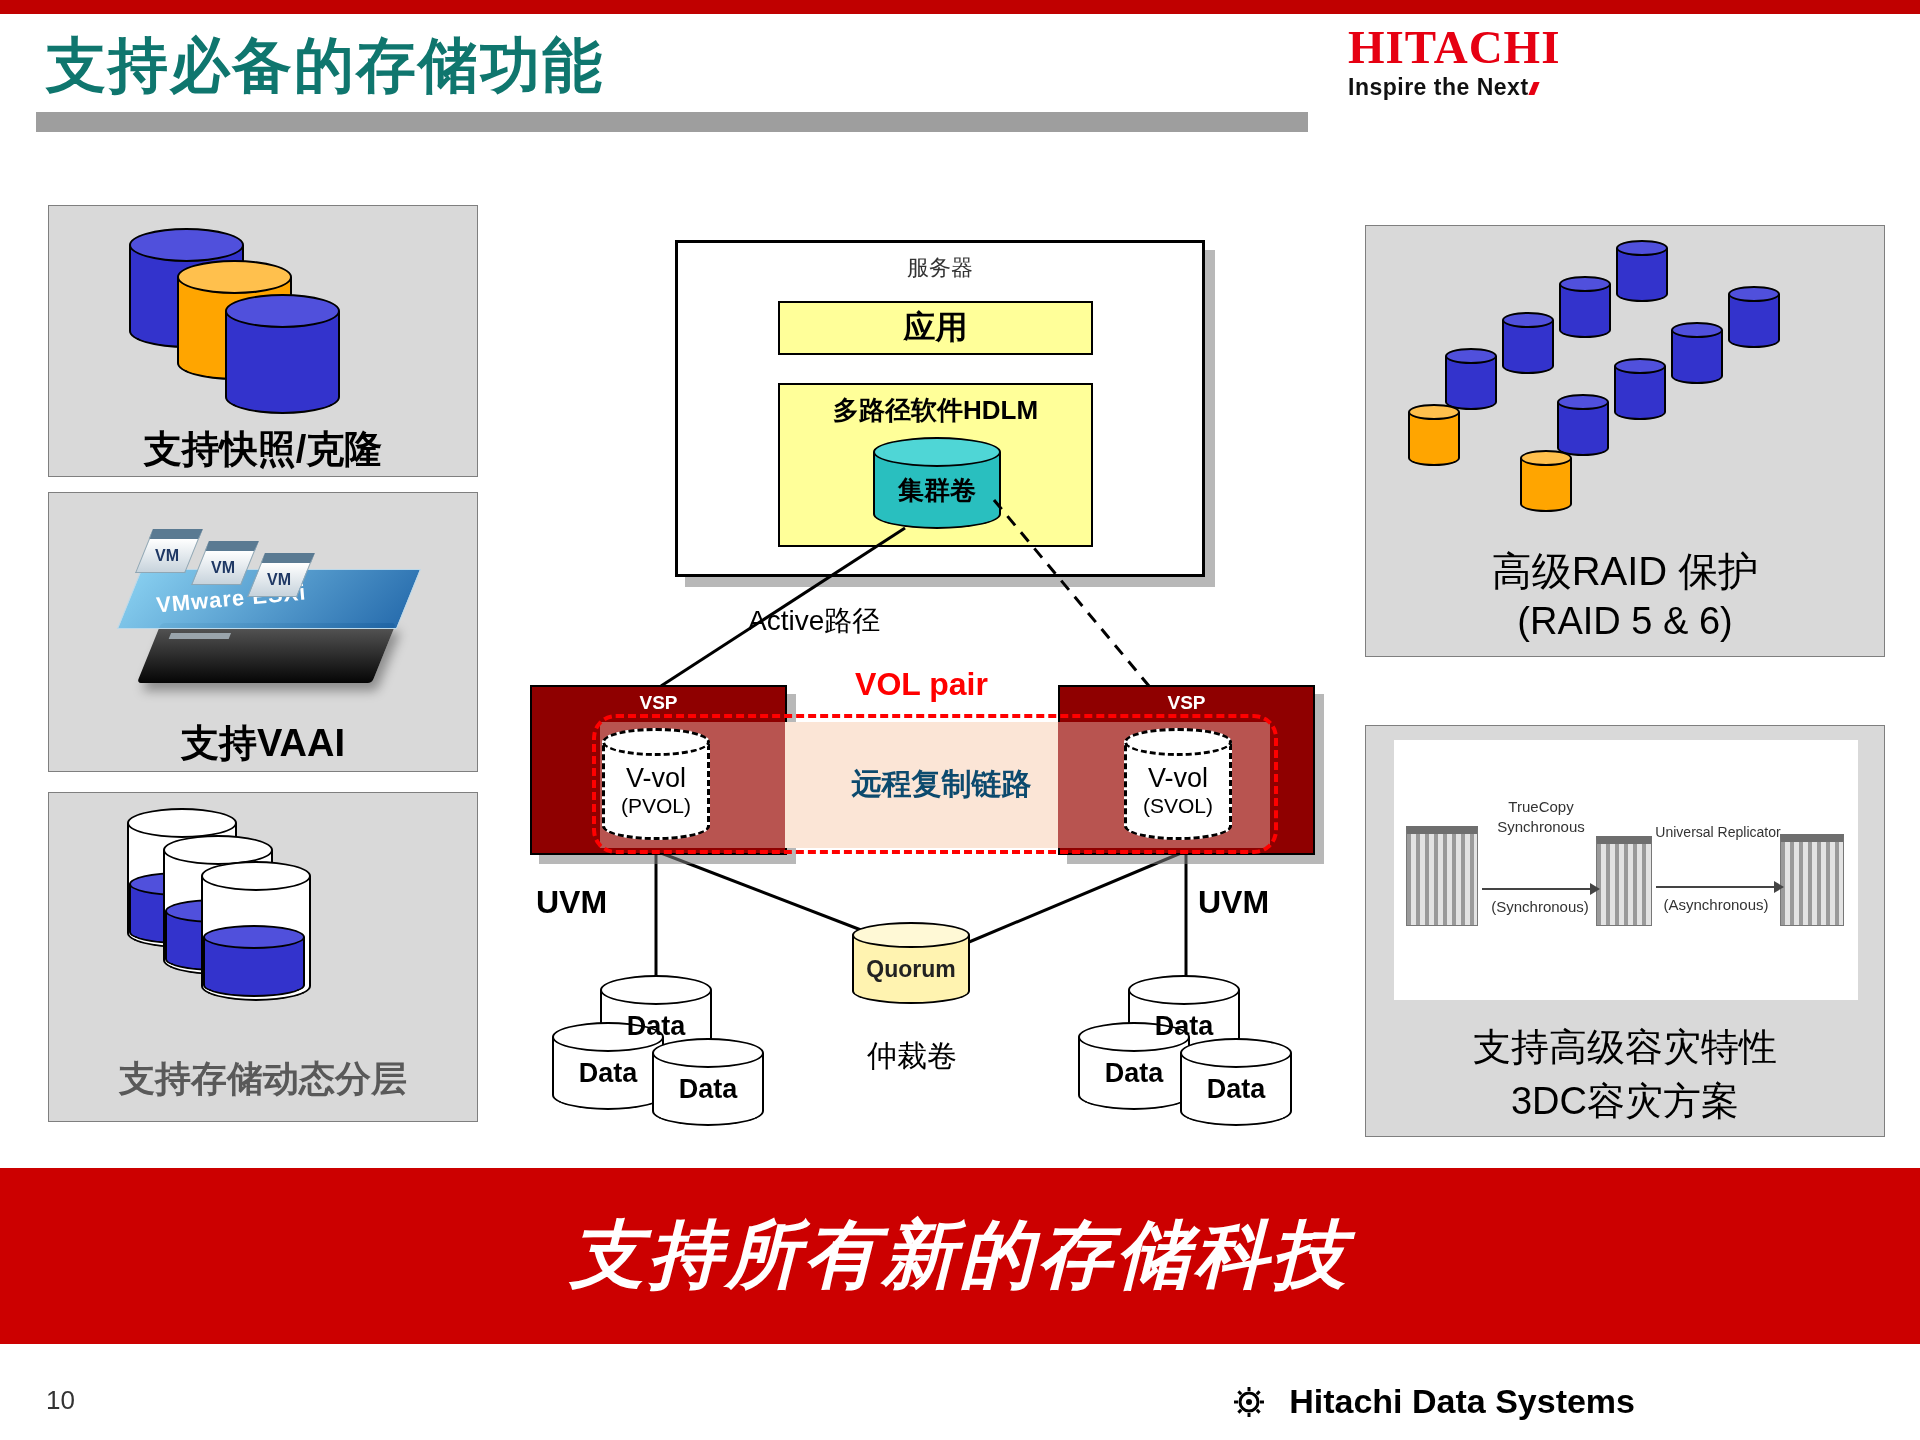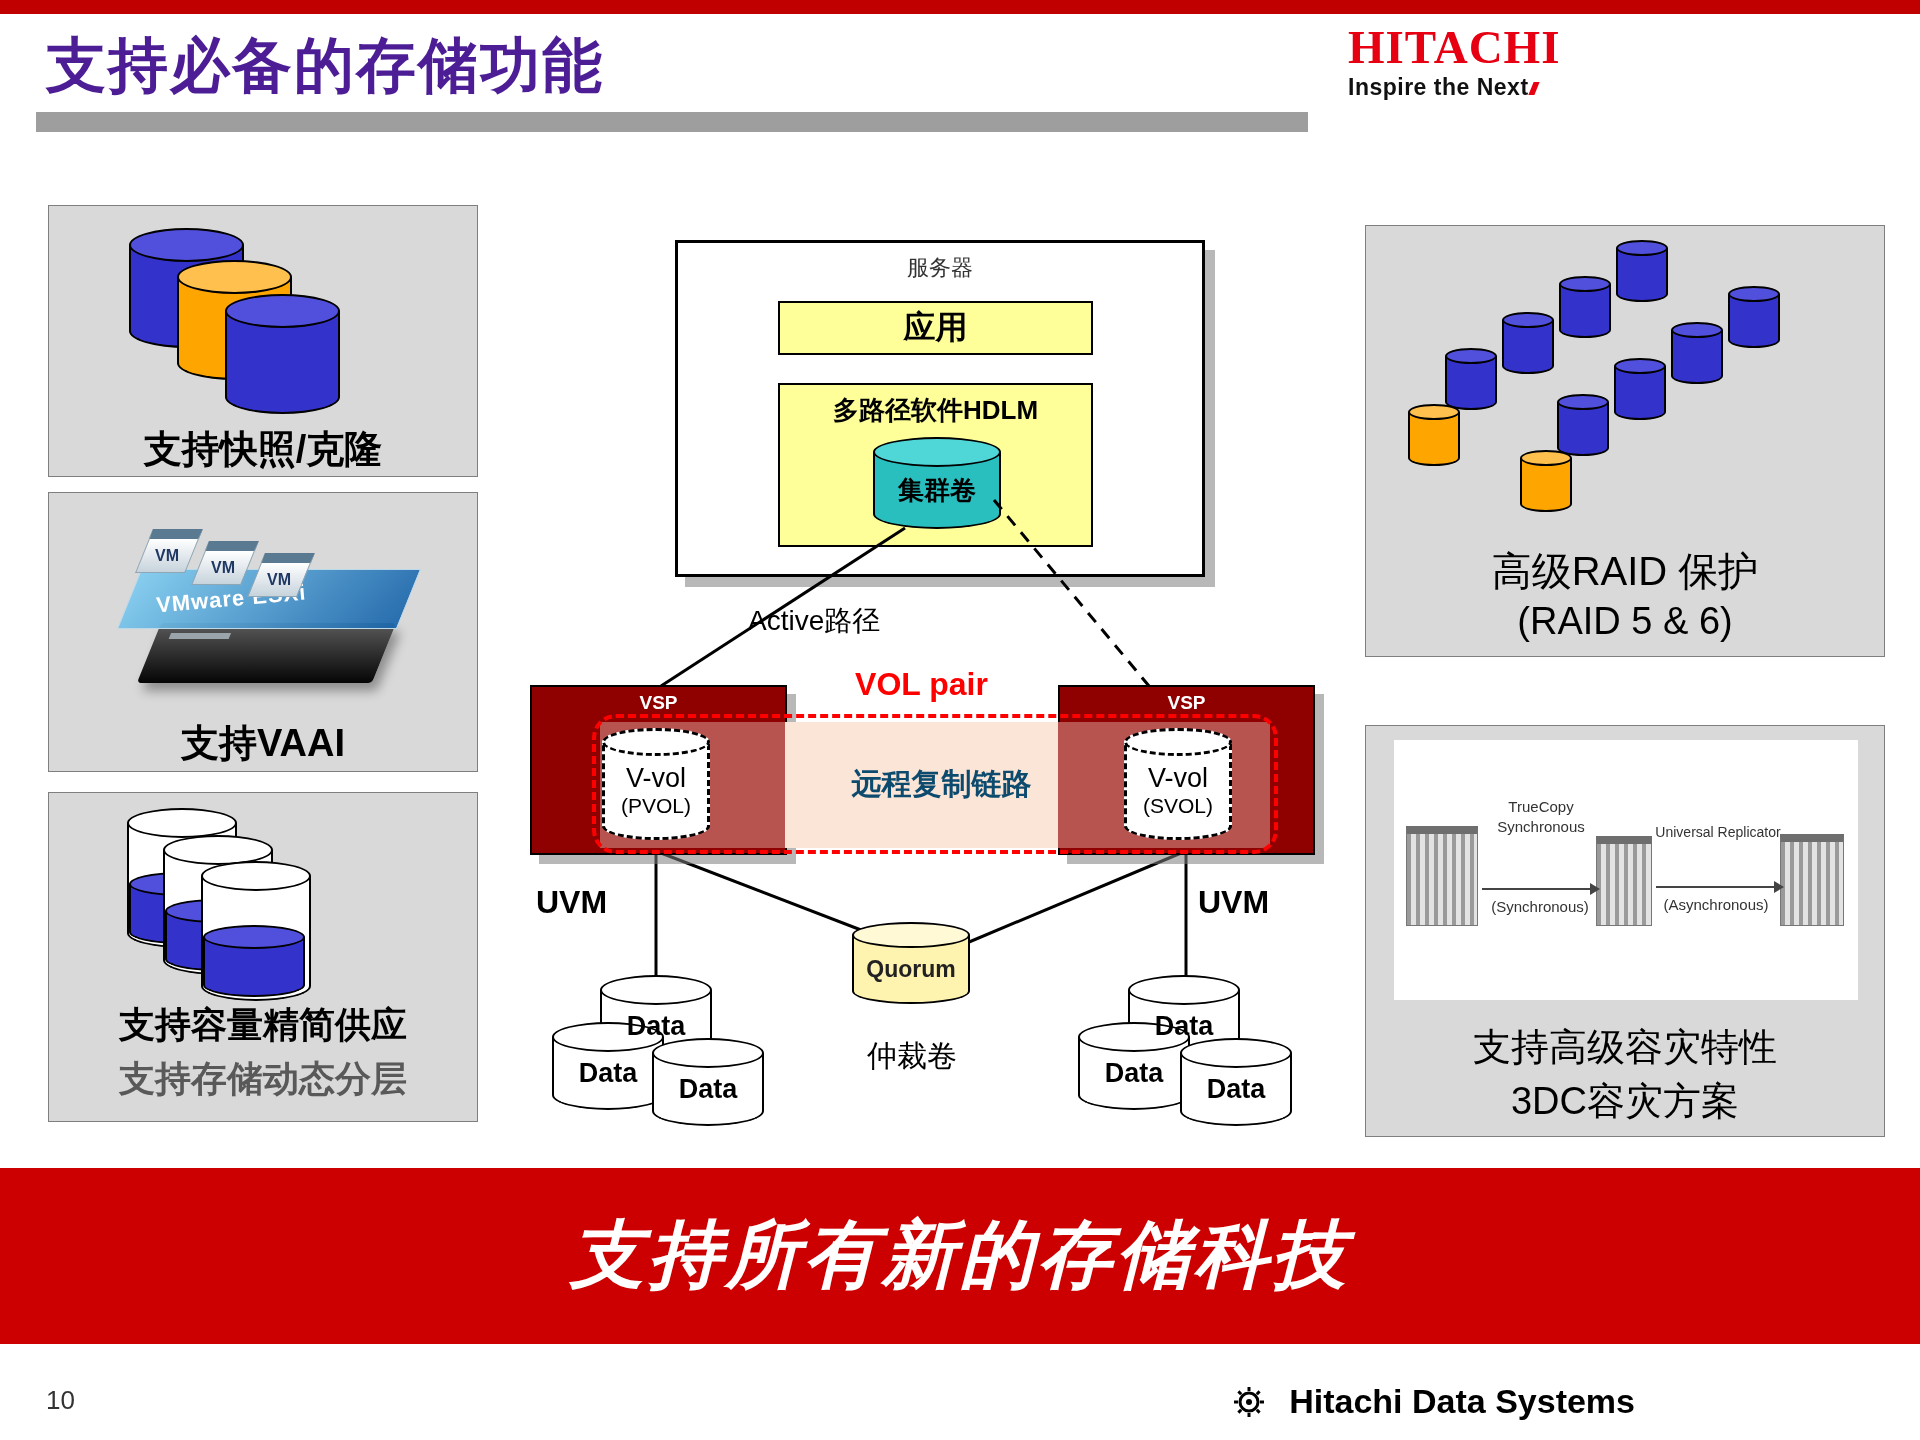--- a/index.html
+++ b/index.html
@@ -2,21 +2,21 @@
 <html><head>
 <meta charset="utf-8">
 <style>
   * { margin:0; padding:0; box-sizing:border-box; }
   html,body { width:1920px; height:1440px; }
   body { font-family:"Liberation Sans","DejaVu Sans",sans-serif; background:#fff; position:relative; overflow:hidden; }
   .slide { position:absolute; left:0; top:0; width:1920px; height:1440px; background:#fff; }
 
   
   .top-bar { position:absolute; left:0; top:0; width:1920px; height:14px; background:#C00000; }
-  .page-title { position:absolute; left:46px; top:26px; font-size:60px; font-weight:bold; color:#4c1d95; letter-spacing:2px; white-space:nowrap; }
+  .page-title { position:absolute; left:46px; top:26px; font-size:60px; font-weight:bold; color:#0f766e; letter-spacing:2px; white-space:nowrap; }
   .title-rule { position:absolute; left:36px; top:112px; width:1272px; height:20px; background:#9E9E9E; }
   .hitachi-logo { position:absolute; left:1348px; top:24px; }
   .logo-brand { font-family:"Liberation Serif","DejaVu Serif",serif; font-size:47px; font-weight:bold; color:#E60012; letter-spacing:1px; line-height:1.0; }
   .logo-tagline { font-size:23px; font-weight:bold; color:#111; margin-top:3px; letter-spacing:0.5px; }
   .logo-tagline::after { content:""; display:inline-block; width:6px; height:13px; background:#E60012; transform:skewX(-22deg); margin-left:2px; }
 
   
   .panel { position:absolute; background:#D9D9D9; border:1px solid #7F7F7F; }
   .p1 { left:48px; top:205px; width:430px; height:272px; }
   .p2 { left:48px; top:492px; width:430px; height:280px; }
@@ -190,21 +190,20 @@
     <div class="tp" style="left:152px;top:68px">
       <div class="cyl" style="--w:110px;--h:140px;--e:30px;--c:#ffffff;left:0;top:0">
         <div class="cyl-body"></div>
           <div class="cyl-top"></div>
         <div class="cyl" style="--w:102px;--h:72px;--e:24px;--c:#3333CC;--ct:#5050DC;left:2px;top:64px">
           <div class="cyl-body"></div>
             <div class="cyl-top"></div>
         </div>
       </div>
     </div>
-    <div class="panel-label sm" style="top:208px">支持容量精简供应</div>
     <div class="panel-label sm thin2" style="top:262px">支持存储动态分层</div>
   </div>
 
   <div class="panel p4">
     <div class="cyl" style="--w:52px;--h:62px;--e:16px;--c:#3333CC;--ct:#5050DC;left:250px;top:14px">
         <div class="cyl-body"></div>
         <div class="cyl-top"></div>
       </div>
     <div class="cyl" style="--w:52px;--h:62px;--e:16px;--c:#3333CC;--ct:#5050DC;left:193px;top:50px">
         <div class="cyl-body"></div>

